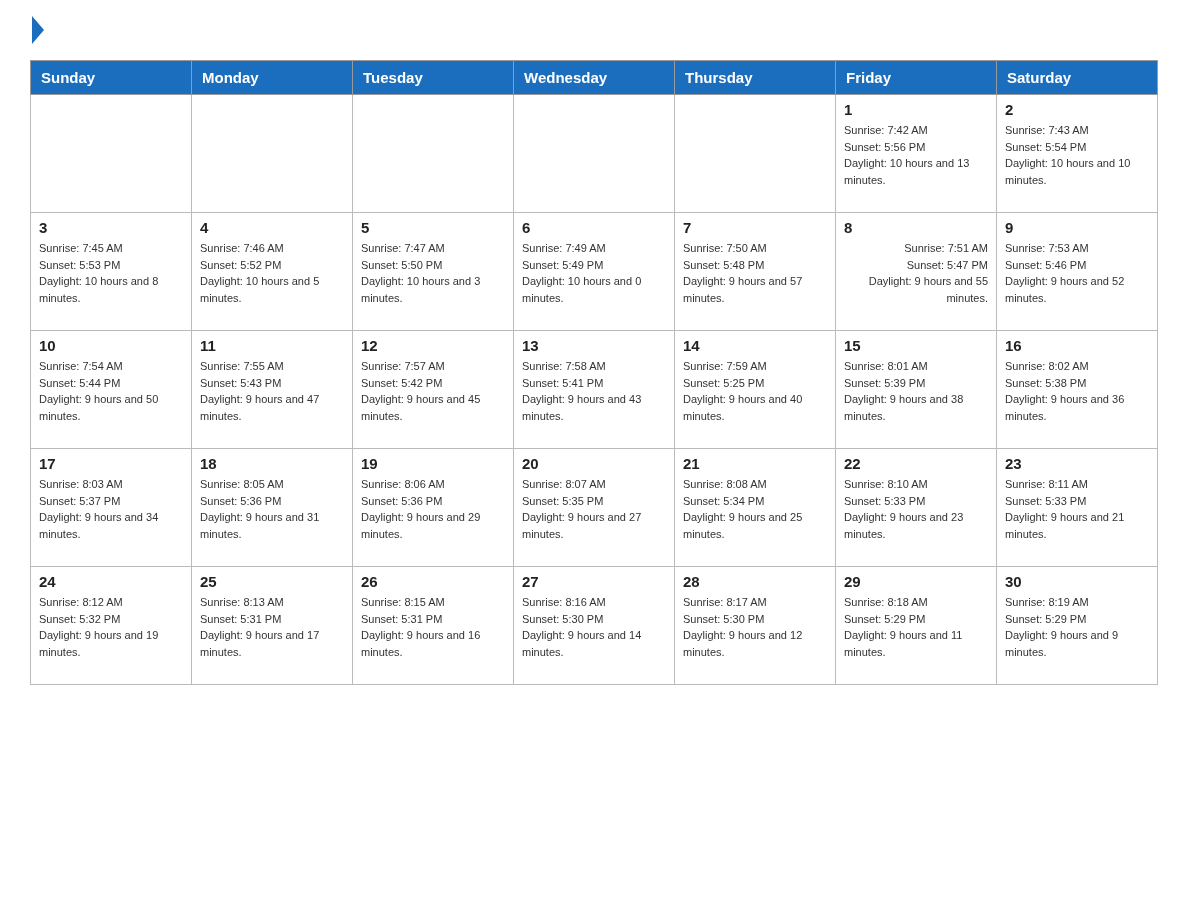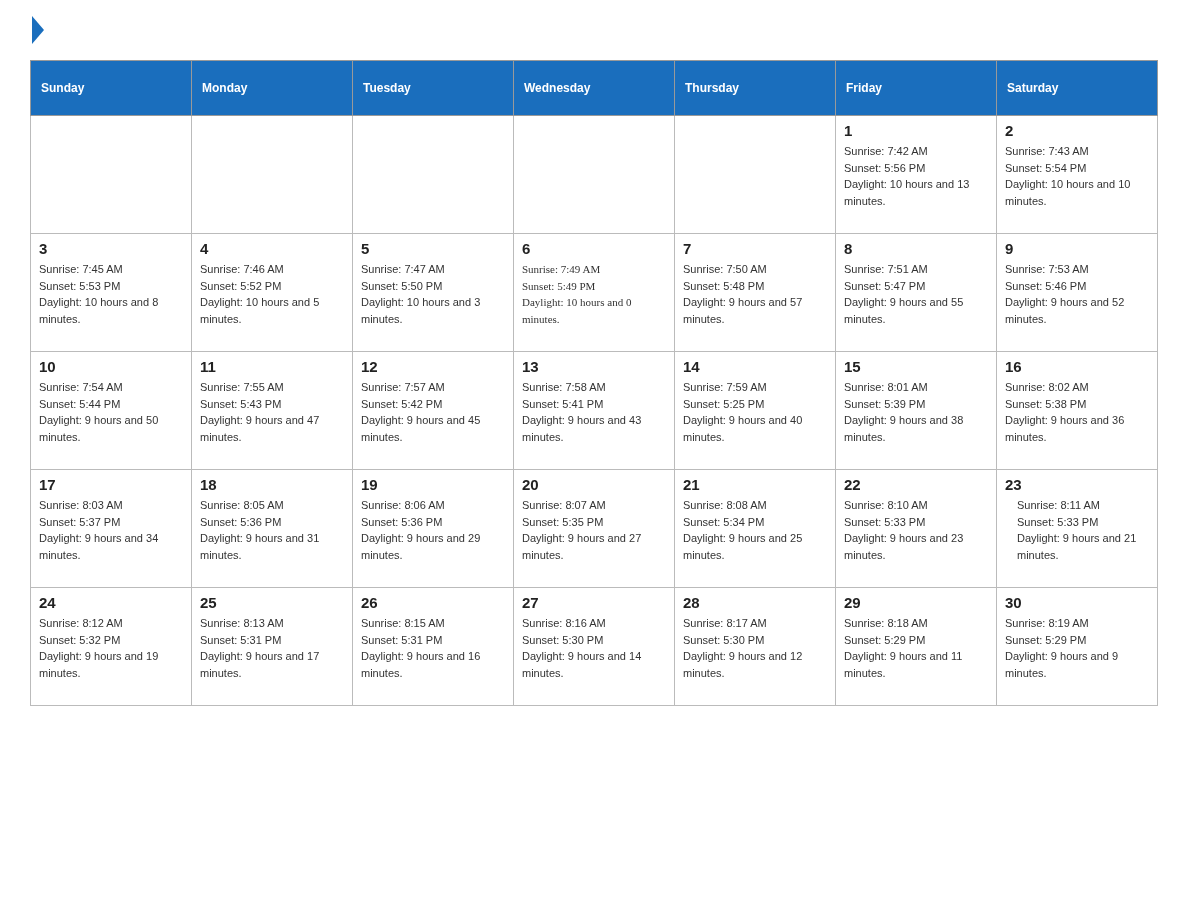--- a/index.html
+++ b/index.html
@@ -58,23 +58,23 @@
       margin-top: 4px;
     }
     .calendar {
       width: 100%;
       border-collapse: collapse;
       border: 1px solid #999;
     }
     .calendar th {
       background-color: #1a6ebd;
       color: #fff;
-      font-size: 12px;
-      font-weight: bold;
-      padding: 20px 10px;
+      font-size: 15px;
+      font-weight: bold;
+      padding: 8px 10px;
       text-align: left;
       border: 1px solid #999;
     }
     .calendar td {
       vertical-align: top;
       border: 1px solid #bbb;
       padding: 6px 8px;
       width: calc(100% / 7);
       min-height: 110px;
       font-size: 13px;
@@ -162,33 +162,33 @@
 Daylight: 10 hours and 5 minutes.</div>
         </td>
         <td>
           <span class="day-number">5</span>
           <div class="day-info" style="white-space: pre-line;">Sunrise: 7:47 AM
 Sunset: 5:50 PM
 Daylight: 10 hours and 3 minutes.</div>
         </td>
         <td>
           <span class="day-number">6</span>
-          <div class="day-info" style="white-space: pre-line; font-family: Liberation Serif, serif;">Sunrise: 7:49 AM
+          <div class="day-info" style="white-space: pre-line;">Sunrise: 7:49 AM
 Sunset: 5:49 PM
 Daylight: 10 hours and 0 minutes.</div>
         </td>
         <td>
           <span class="day-number">7</span>
           <div class="day-info" style="white-space: pre-line;">Sunrise: 7:50 AM
 Sunset: 5:48 PM
 Daylight: 9 hours and 57 minutes.</div>
         </td>
         <td>
           <span class="day-number">8</span>
-          <div class="day-info" style="white-space: pre-line;">Sunrise: 7:51 AM
+          <div class="day-info" style="white-space: pre-line; text-align: right;">Sunrise: 7:51 AM
 Sunset: 5:47 PM
 Daylight: 9 hours and 55 minutes.</div>
         </td>
         <td>
           <span class="day-number">9</span>
           <div class="day-info" style="white-space: pre-line;">Sunrise: 7:53 AM
 Sunset: 5:46 PM
 Daylight: 9 hours and 52 minutes.</div>
         </td>
       </tr>
@@ -268,21 +268,21 @@
 Daylight: 9 hours and 25 minutes.</div>
         </td>
         <td>
           <span class="day-number">22</span>
           <div class="day-info" style="white-space: pre-line;">Sunrise: 8:10 AM
 Sunset: 5:33 PM
 Daylight: 9 hours and 23 minutes.</div>
         </td>
         <td>
           <span class="day-number">23</span>
-          <div class="day-info" style="white-space: pre-line; margin-left: 12px;">Sunrise: 8:11 AM
+          <div class="day-info" style="white-space: pre-line;">Sunrise: 8:11 AM
 Sunset: 5:33 PM
 Daylight: 9 hours and 21 minutes.</div>
         </td>
       </tr>
       <tr class="week-row">
         <td>
           <span class="day-number">24</span>
           <div class="day-info" style="white-space: pre-line;">Sunrise: 8:12 AM
 Sunset: 5:32 PM
 Daylight: 9 hours and 19 minutes.</div>

